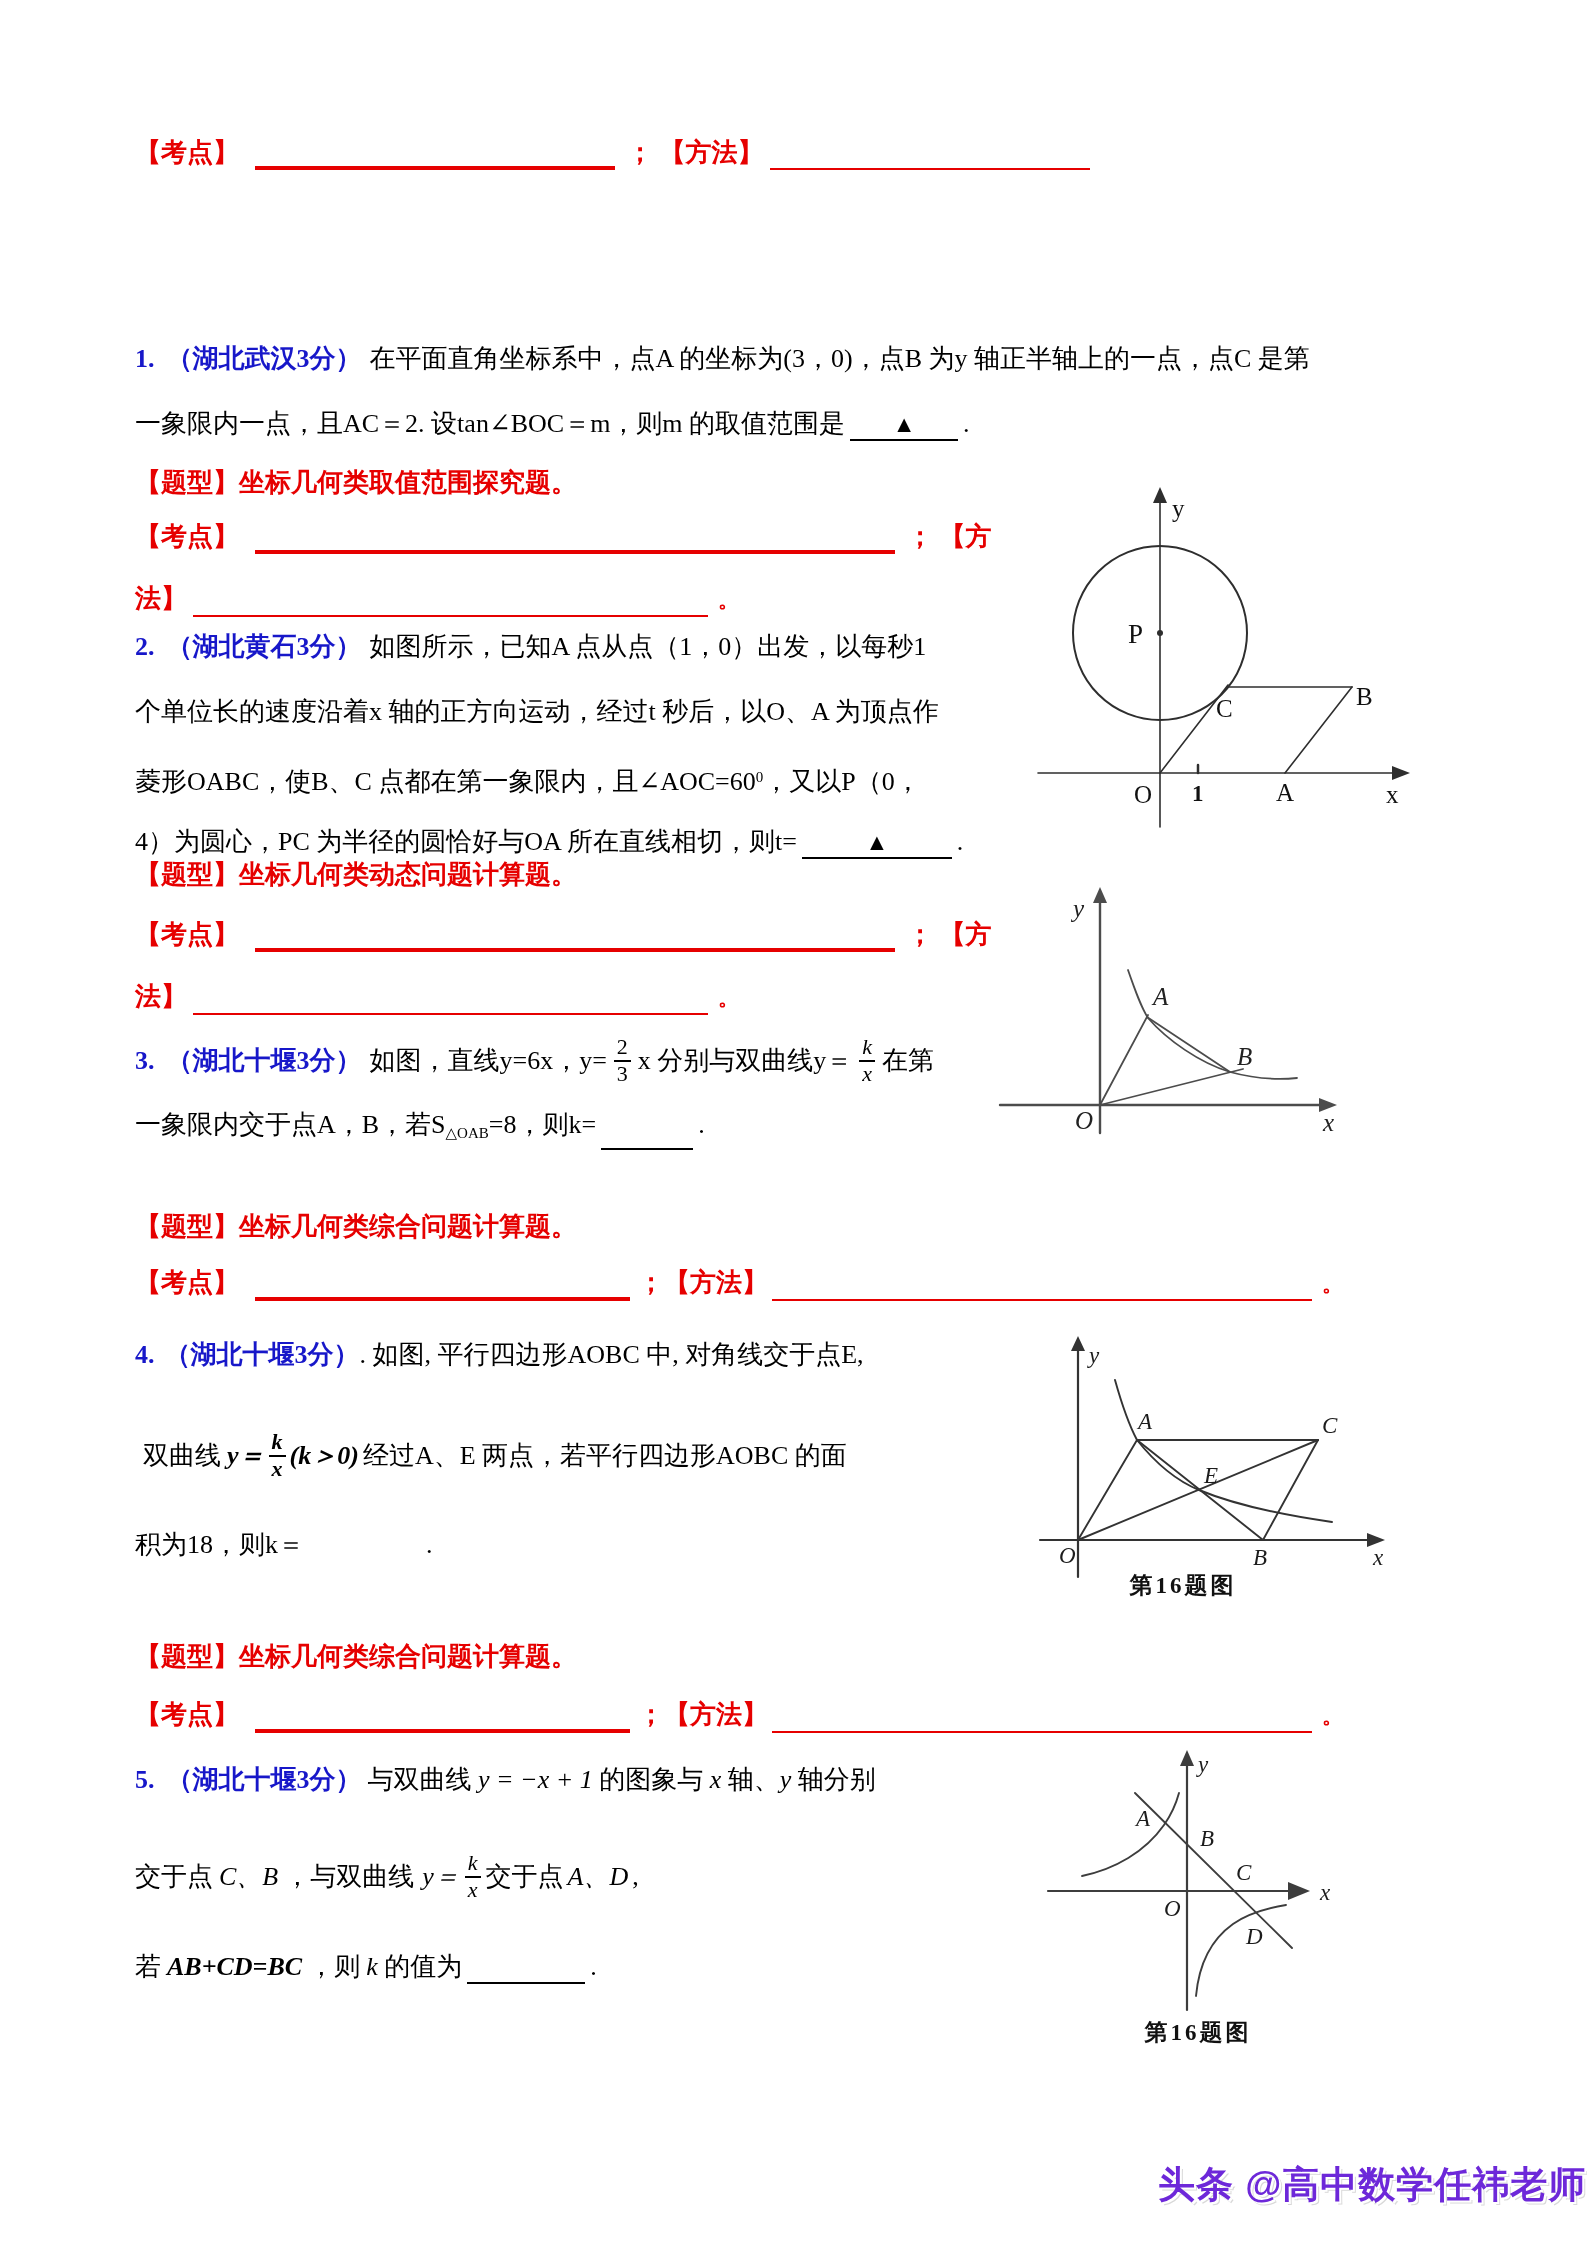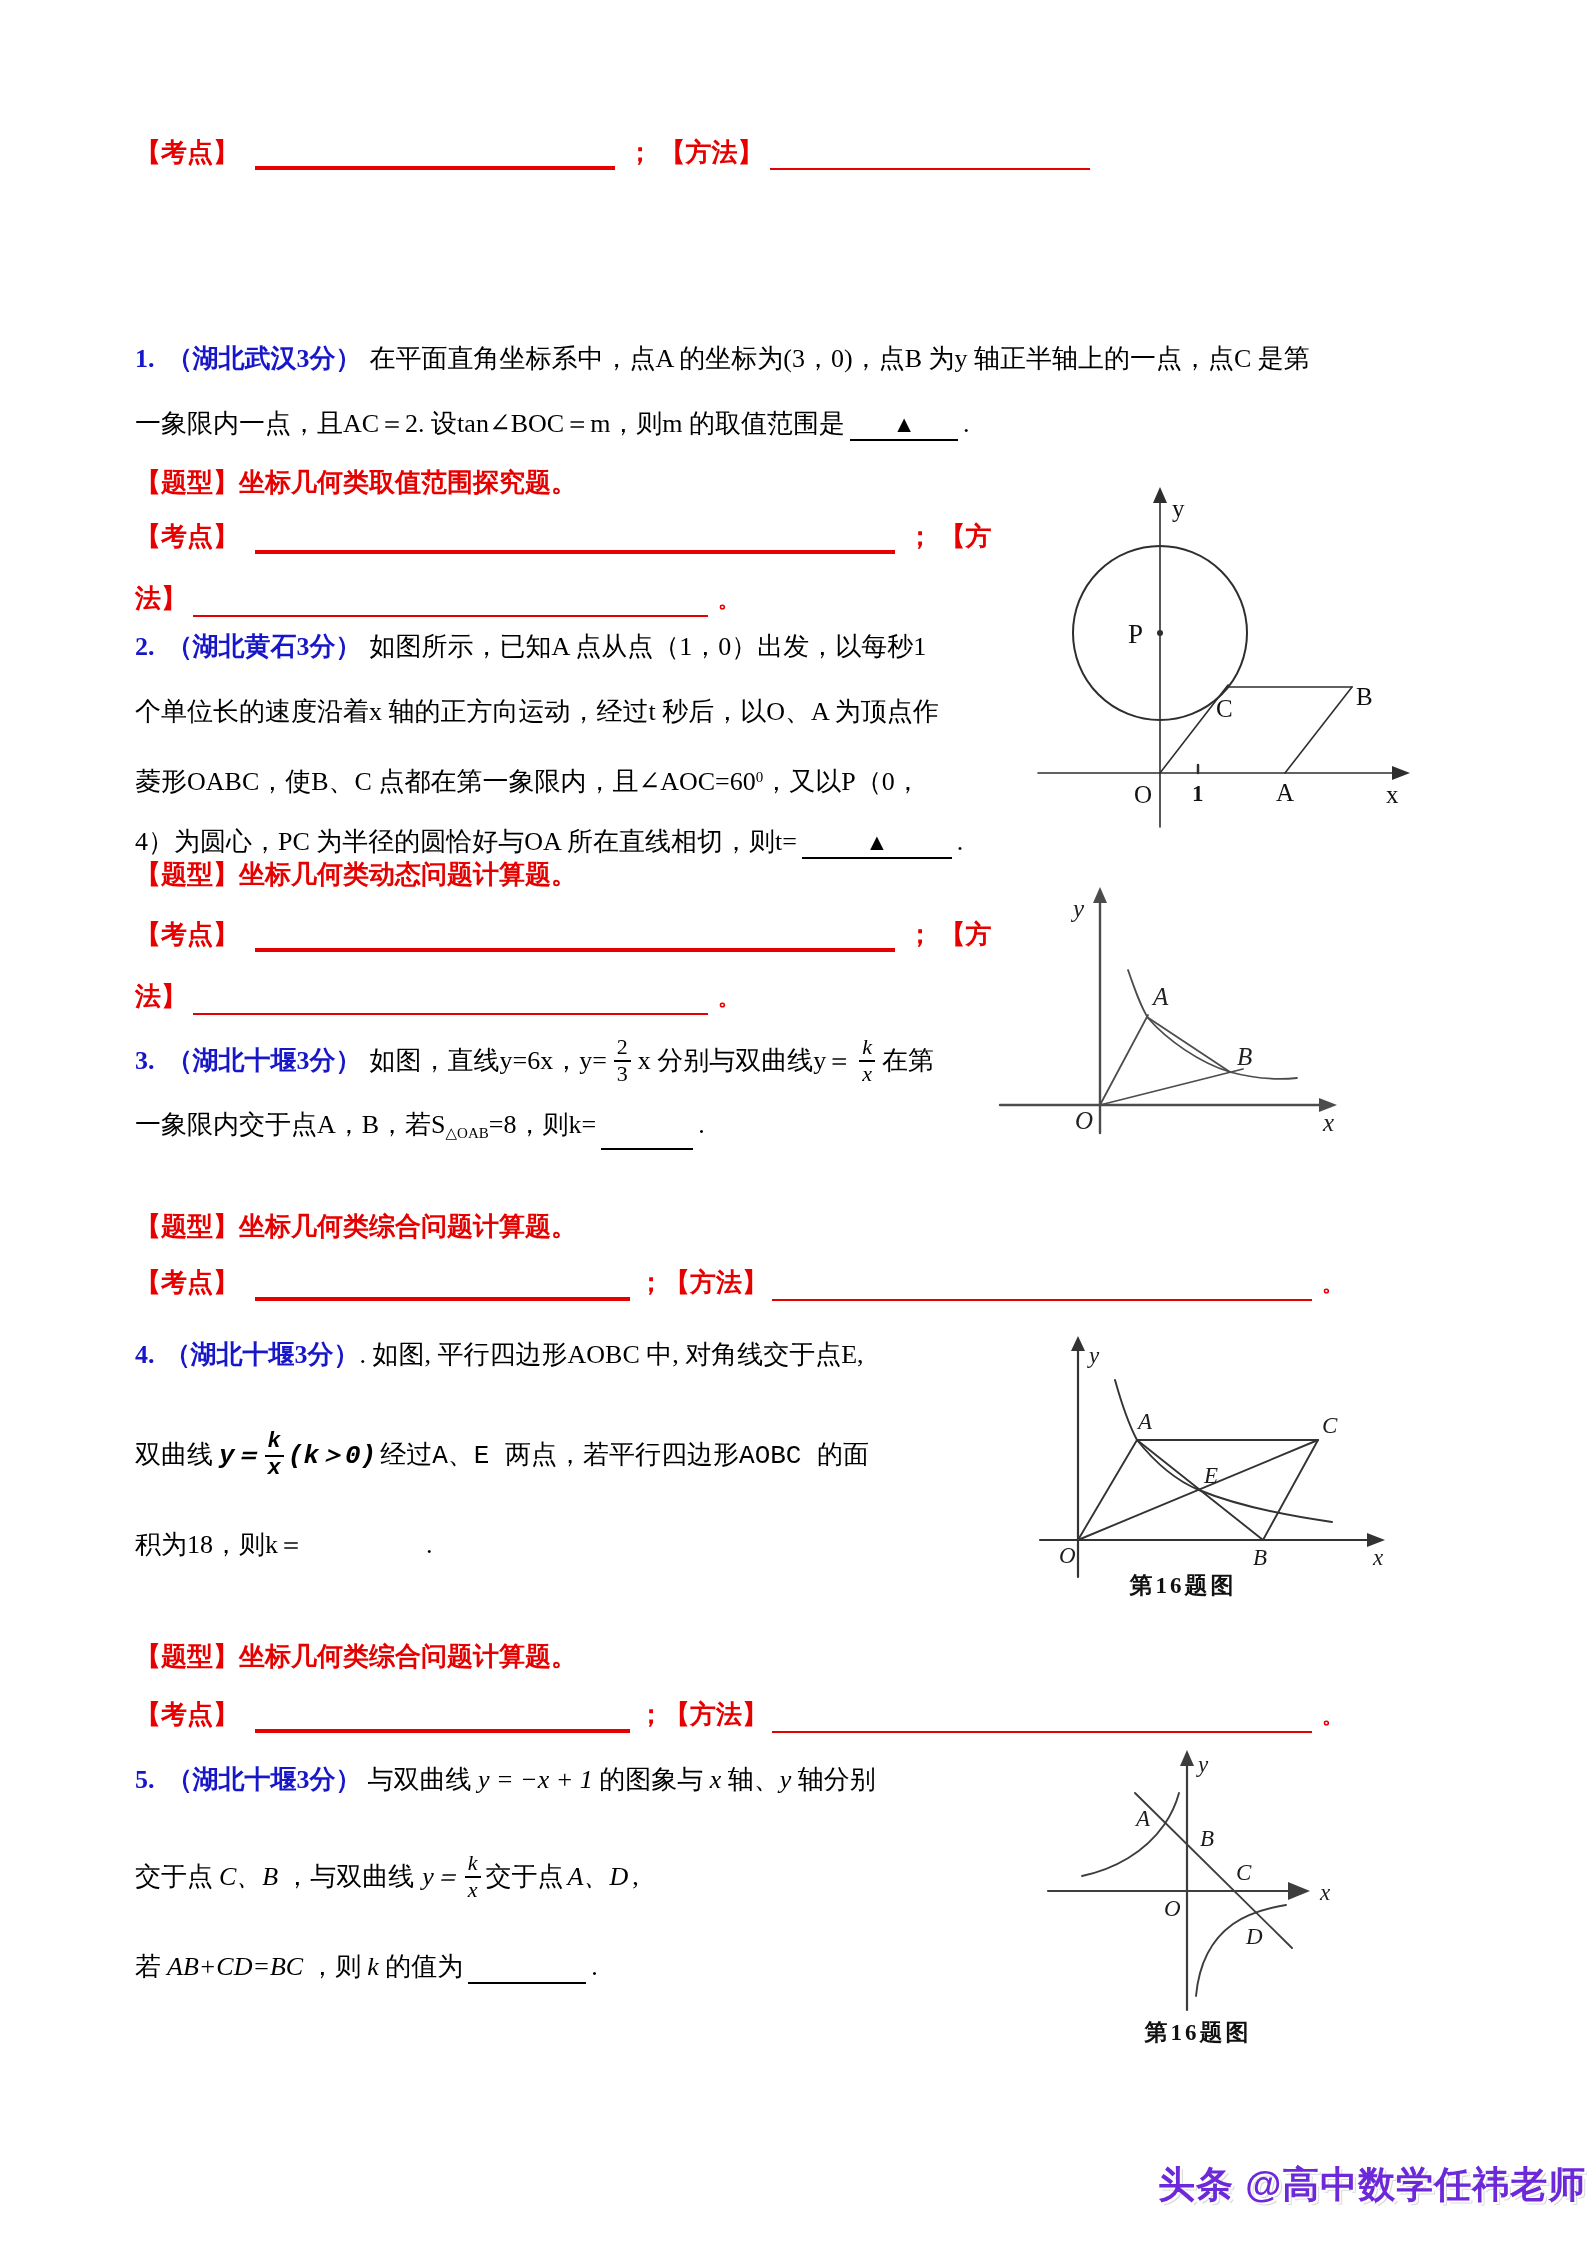--- a/index.html
+++ b/index.html
@@ -153,21 +153,21 @@
 
   <div class="t red" style="left:135px;top:1210px;">【题型】坐标几何类综合问题计算题。</div>
 
   <div class="t red" style="left:135px;top:1266px;">
     <span>【考点】</span><span class="ulr thick" style="width:375px;margin-right:8px;"></span><span>；</span><span>【方法】</span><span class="ulr thin" style="width:540px;margin-left:4px;margin-right:0;"></span><span class="cnp">。</span>
   </div>
 
   <div class="t" style="left:135px;top:1338px;">
     <span class="blue" style="margin-right:10px;">4.</span><span class="blue">（湖北十堰3分）</span><span class="seg">. 如图, 平行四边形AOBC 中, 对角线交于点E,</span>
   </div>
-  <div class="t frow" style="left:135px;top:1424px;height:64px;font-family:Liberation Mono, monospace;">
+  <div class="t frow" style="left:143px;top:1424px;height:64px;">
     <span class="seg">双曲线</span>
     <span class="mb" style="margin-left:6px;">y＝</span>
     <span class="frac mb" style="margin:0 4px;">
         <span>k</span>
         <span class="fd">x</span>
       </span>
     <span class="mb" style="margin-right:4px;">(k＞0)</span>
     <span class="seg">经过A、E 两点，若平行四边形AOBC 的面</span>
   </div>
   <div class="t" style="left:135px;top:1528px;">
@@ -219,21 +219,21 @@
     <span class="mi" style="margin-left:8px;">y＝</span>
     <span class="frac mi" style="margin:0 5px;">
         <span>k</span>
         <span class="fd">x</span>
       </span>
     <span class="seg">交于点</span>
     <span class="mi" style="margin:0 4px;">A、D</span>
     <span class="seg">,</span>
   </div>
   <div class="t" style="left:135px;top:1950px;">
-    <span class="seg">若</span><span class="mi" style="margin:0 6px;">AB+CD=BC</span><span class="seg">，则</span><span class="mi" style="margin-left:6px;">k</span><span class="seg"> 的值为</span><span class="blank" style="width:118px;"></span><span>.</span>
+    <span class="seg">若</span><span class="mi" style="margin:0 6px;font-weight:bold;">AB+CD=BC</span><span class="seg">，则</span><span class="mi" style="margin-left:6px;">k</span><span class="seg"> 的值为</span><span class="blank" style="width:118px;"></span><span>.</span>
   </div>
 
   <svg class="fig" style="left:1040px;top:1748px;" width="300" height="300" viewBox="0 0 300 300">
     <g stroke="#3d3d3d" stroke-width="2.2" fill="none" stroke-linecap="round">
       <line x1="147" y1="14" x2="147" y2="262"></line>
       <line x1="8" y1="143" x2="252" y2="143"></line>
     </g>
     <g stroke="#3d3d3d" stroke-width="1.9" fill="none" stroke-linecap="round">
       <line x1="95" y1="45" x2="252" y2="200"></line>
       <path d="M42,128 C75,121 105,104 124,77 C131,67 136,56 139,45"></path>

